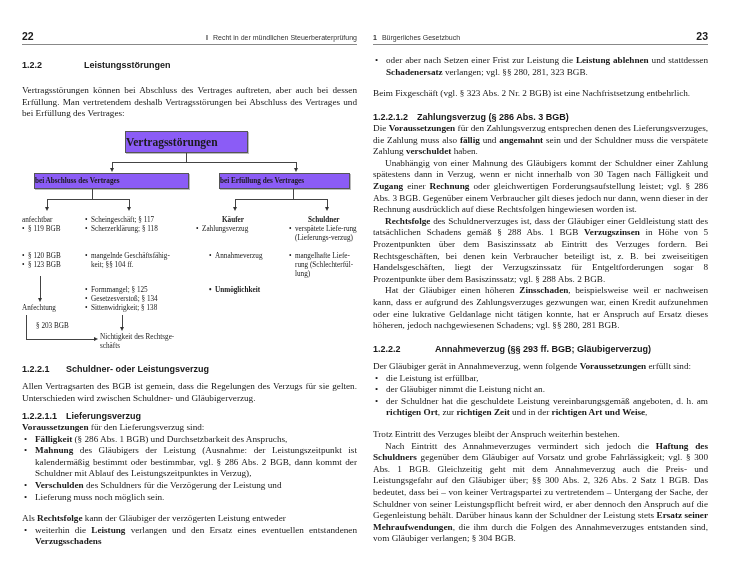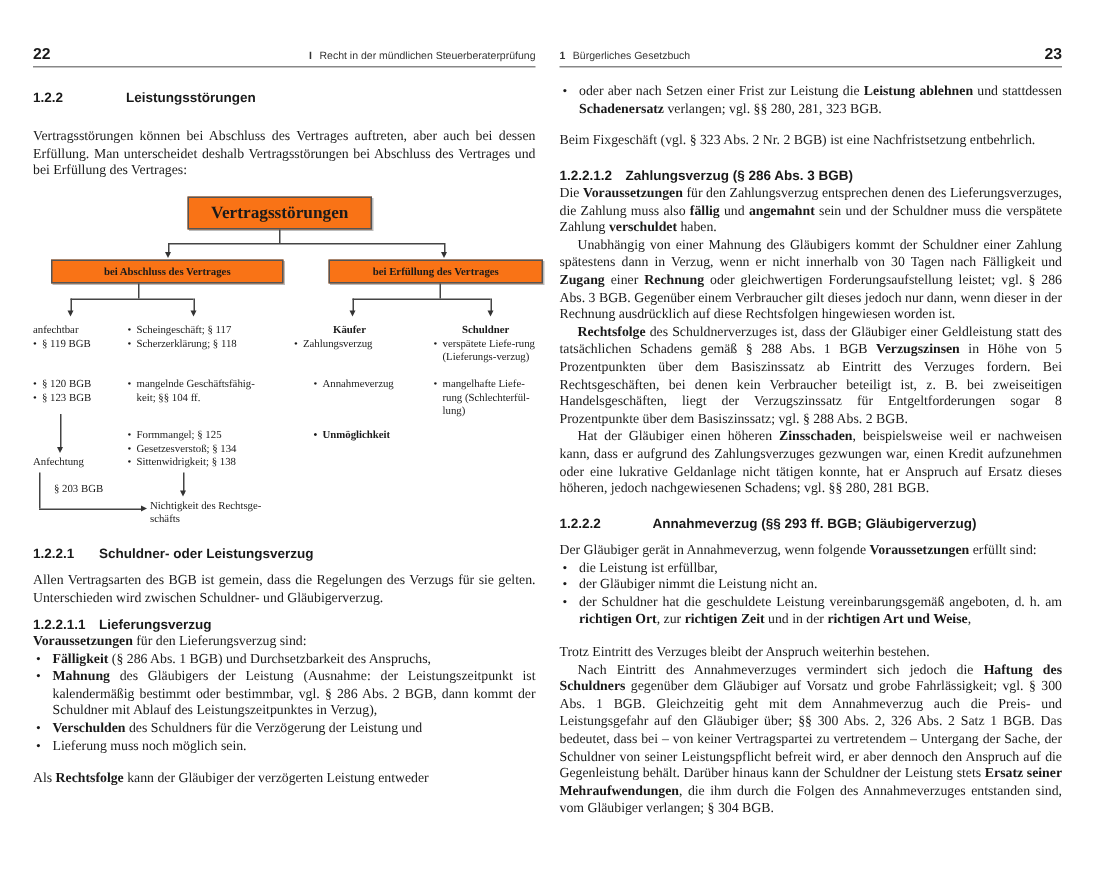--- a/index.html
+++ b/index.html
@@ -20,21 +20,21 @@
   .h-sec { font-family: "Liberation Sans", sans-serif; font-weight: bold; font-size: 9px; display: flex; position: absolute; }
   .h-sec .num { display: inline-block; }
   p.txt { text-align: justify; }
   p.ind { text-indent: 12px; text-align: justify; }
   ul.bul { list-style: none; }
   ul.bul li { position: relative; padding-left: 13px; text-align: justify; }
   ul.bul li::before { content: "•"; position: absolute; left: 2px; top: 0; font-size: 9px; }
   b { font-weight: bold; }
   
   .diag { position: absolute; left: 22px; top: 128px; width: 335px; height: 220px; font-family: "Liberation Serif", serif; font-size: 7.2px; line-height: 9.2px; }
-  .box { position: absolute; border: 1px solid #555; background: #f97316; box-shadow: 1px 1px 0 #bbb; text-align: center; font-weight: bold; }
+  .box { position: absolute; border: 1px solid #555; background: #8b5cf6; box-shadow: 1px 1px 0 #bbb; text-align: left; font-weight: bold; }
   .ln { position: absolute; background: #444; }
   .arr { position: absolute; width: 0; height: 0; border-left: 2px solid transparent; border-right: 2px solid transparent; border-top: 4px solid #333; }
   .arr-r { position: absolute; width: 0; height: 0; border-top: 2px solid transparent; border-bottom: 2px solid transparent; border-left: 4px solid #333; }
   .dt { position: absolute; white-space: nowrap; }
   .dbul { position: absolute; }
   .dbul div { position: relative; padding-left: 6px; }
   .dbul div::before { content: "•"; position: absolute; left: 0; }
 </style>
 </head>
 <body>
@@ -44,34 +44,34 @@
     <span class="pnum" style="left:0;">22</span>
     <span class="rtitle" style="right:0;"><span class="chap">I</span><span>Recht in der mündlichen Steuerberaterprüfung</span></span>
   </div>
 
   <div class="h-sec" style="left:22px; top:60px;">
     <span class="num" style="width:62px;">1.2.2</span>
     <span>Leistungsstörungen</span>
   </div>
 
   <div class="content" style="top:85px;">
-    <p class="txt">Vertragsstörungen können bei Abschluss des Vertrages auftreten, aber auch bei dessen Erfüllung. Man unterscheidet deshalb Vertragsstörungen bei Abschluss des Vertrages und bei Erfüllung des Vertrages:</p>
+    <p class="txt">Vertragsstörungen können bei Abschluss des Vertrages auftreten, aber auch bei dessen Erfüllung. Man vertretendem deshalb Vertragsstörungen bei Abschluss des Vertrages und bei Erfüllung des Vertrages:</p>
   </div>
 
   <div class="diag">
     <div class="box" style="left:103px; top:3px; width:123px; height:22px; font-size:11.5px; line-height:20px;">Vertragsstörungen</div>
     <div class="ln" style="left:164px; top:25px; width:1px; height:9px;"></div>
     <div class="ln" style="left:90px; top:34px; width:184px; height:1px;"></div>
     <div class="ln" style="left:90px; top:34px; width:1px; height:8px;"></div>
     <div class="arr" style="left:88px; top:40px;"></div>
     <div class="ln" style="left:274px; top:34px; width:1px; height:8px;"></div>
     <div class="arr" style="left:272px; top:40px;"></div>
 
     <div class="box" style="left:12px; top:45px; width:155px; height:16px; line-height:14px;">bei Abschluss des Vertrages</div>
-    <div class="box" style="left:197px; top:45px; width:143px; height:16px; line-height:14px;">bei Erfüllung des Vertrages</div>
+    <div class="box" style="left:197px; top:45px; width:131px; height:16px; line-height:14px;">bei Erfüllung des Vertrages</div>
 
     <div class="ln" style="left:70px; top:61px; width:1px; height:10px;"></div>
     <div class="ln" style="left:25px; top:71px; width:82px; height:1px;"></div>
     <div class="ln" style="left:25px; top:71px; width:1px; height:10px;"></div>
     <div class="arr" style="left:23px; top:79px;"></div>
     <div class="ln" style="left:107px; top:71px; width:1px; height:10px;"></div>
     <div class="arr" style="left:105px; top:79px;"></div>
 
     <div class="ln" style="left:271px; top:61px; width:1px; height:10px;"></div>
     <div class="ln" style="left:213px; top:71px; width:92px; height:1px;"></div>
@@ -146,20 +146,23 @@
   </div>
   <div class="content" style="top:422px;">
     <p><b>Voraussetzungen</b><span> für den Lieferungsverzug sind:</span></p>
     <ul class="bul">
       <li><b>Fälligkeit</b><span> (§ 286 Abs. 1 BGB) und Durchsetzbarkeit des Anspruchs,</span></li>
       <li><b>Mahnung</b><span> des Gläubigers der Leistung (Ausnahme: der Leistungszeitpunkt ist kalendermäßig bestimmt oder bestimmbar, vgl. § 286 Abs. 2 BGB, dann kommt der Schuldner mit Ablauf des Leistungszeitpunktes in Verzug),</span></li>
       <li><b>Verschulden</b><span> des Schuldners für die Verzögerung der Leistung und</span></li>
       <li><span>Lieferung muss noch möglich sein.</span></li>
     </ul>
     <p style="margin-top:10px;"><span>Als </span><b>Rechtsfolge</b><span> kann der Gläubiger der verzögerten Leistung entweder</span></p>
+    <ul class="bul">
+      <li><span>weiterhin die </span><b>Leistung</b><span> verlangen und den Ersatz eines eventuellen entstandenen </span><b>Verzugsschadens</b></li>
+    </ul>
   </div>
 </div>
 
 <div class="page page-right">
   <div class="hdr">
     <span class="rtitle" style="left:0;"><span class="chap">1</span><span>Bürgerliches Gesetzbuch</span></span>
     <span class="pnum" style="right:0;">23</span>
   </div>
 
   <div class="content" style="top:55px;">

